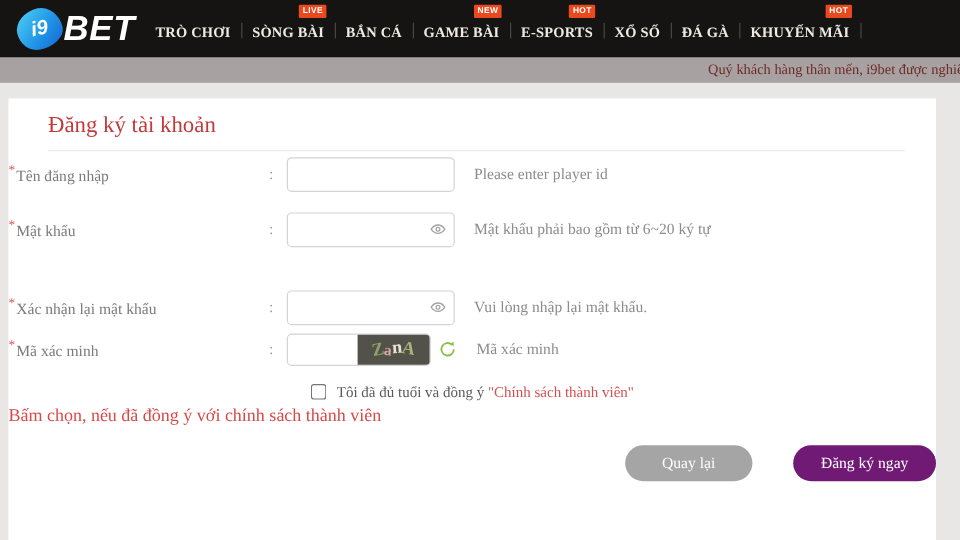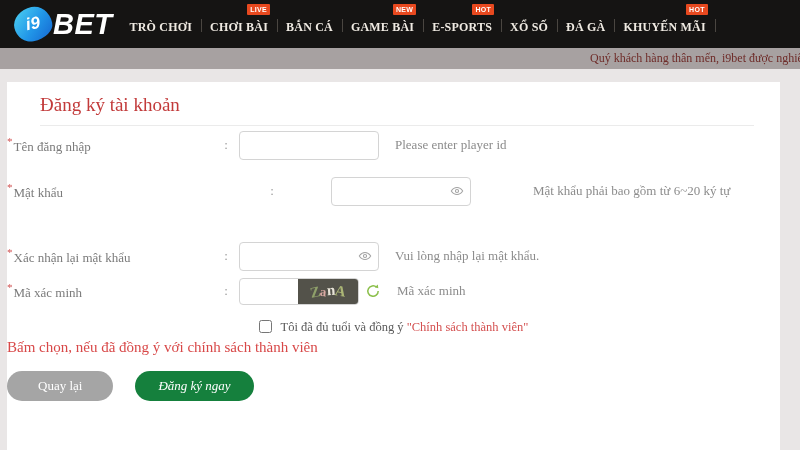--- a/index.html
+++ b/index.html
@@ -23,21 +23,21 @@
   
   .marquee-bar { height:21px; background:#a7a1a1; position:relative; overflow:hidden; }
   .marquee-text { position:absolute; left:590px; top:0; line-height:21px; font-size:12px; color:#6e2b28; white-space:nowrap; }
 
   
   .card { position:absolute; left:7px; top:82px; width:773px; height:448px; background:#ffffff; }
   .card-title { position:absolute; left:33px; top:12px; font-size:19px; color:#c23a3a; }
   .card-divider { position:absolute; left:33px; right:26px; top:43px; border-bottom:1px solid #ebebeb; }
 
   .form-row { position:absolute; left:0; width:100%; height:30px; display:flex; align-items:center; }
-  .r1 { top:48px; } .r2 { top:94px;gap:46px; } .r3 { top:139px;margin-top:20px; } .r4 { top:194px; }
+  .r1 { top:48px; } .r2 { top:94px; } .r3 { top:139px;margin-top:20px; } .r4 { top:194px; }
   .row-label { width:206px; text-align:left; font-size:13px; color:#7b7b7b; }
   .req { color:#d05050; font-size:11px; vertical-align:6px; margin-right:1px; }
   .colon { width:26px; text-align:center; color:#9b9b9b; font-size:13px; }
   .input-wrap { position:relative; display:flex; align-items:center; }
   .text-input { width:140px; height:29px; border:1px solid #d4d4d4; border-radius:4px; padding:0 26px 0 8px; font-size:13px; color:#333; outline:none; background:#fff; }
   .text-input.plain { padding-right:8px; }
   .eye-btn { position:absolute; right:7px; top:50%; transform:translateY(-50%); display:flex; cursor:pointer; }
   .hint { margin-left:16px; font-size:13px; color:#8c8c8c; }
 
   .captcha-input { width:120px; height:27px; border:1px solid #d4d4d4; border-radius:4px; padding:0 62px 0 8px; font-size:13px; outline:none; }
@@ -47,41 +47,41 @@
   .captcha-char:nth-child(2){ color:#d9a9a2; transform:rotate(6deg); font-size:13px; }
   .captcha-char:nth-child(3){ color:#e8e4d8; transform:rotate(-4deg) translateY(-1px); }
   .captcha-char:nth-child(4){ color:#aab575; transform:rotate(10deg); }
   .refresh-btn { margin-left:6px; display:flex; cursor:pointer; }
 
   .agree-row { position:absolute; top:238px; width:100%; text-align:center; font-size:12.5px; color:#5a5a5a; }
   .agree-row input { width:13px; height:13px; vertical-align:-2px; margin-right:6px; }
   .policy-link { color:#d45050; cursor:pointer; }
   .agree-note { position:absolute; top:257px; width:100%; font-size:15px; color:#d84848; }
 
-  .btn-row { position:absolute; top:289px; width:100%; display:flex; justify-content:flex-start; gap:22px; }
+  .btn-row { position:absolute; top:289px; width:100%; display:flex; justify-content:flex-end; gap:34px; }
   .btn { height:30px; border:none; border-radius:15px; color:#fff; font-size:13px; font-family:"Liberation Serif",serif; cursor:pointer; }
   .btn-back { background:#a5a5a5; padding:0 31px; }
-  .btn-submit { background:#15803d; padding:0 23px;font-style:italic; }
+  .btn-submit { background:#701a75; padding:0 23px; }
 </style>
 </head>
 <body>
 
 <div class="navbar">
   <div class="logo">
     <div class="logo-mark">
         <span>i9</span>
       </div>
     <span class="logo-bet">BET</span>
   </div>
   <div class="nav-menu">
     <div class="nav-item">
       <span class="nav-label">TRÒ CHƠI</span>
     </div>
     <div class="nav-item">
-      <span class="nav-label">CHƠI BÀI</span>
+      <span class="nav-label">SÒNG BÀI</span>
       <span class="nav-badge">LIVE</span>
     </div>
     <div class="nav-item">
       <span class="nav-label">BẮN CÁ</span>
     </div>
     <div class="nav-item">
       <span class="nav-label">GAME BÀI</span>
       <span class="nav-badge">NEW</span>
     </div>
     <div class="nav-item">

